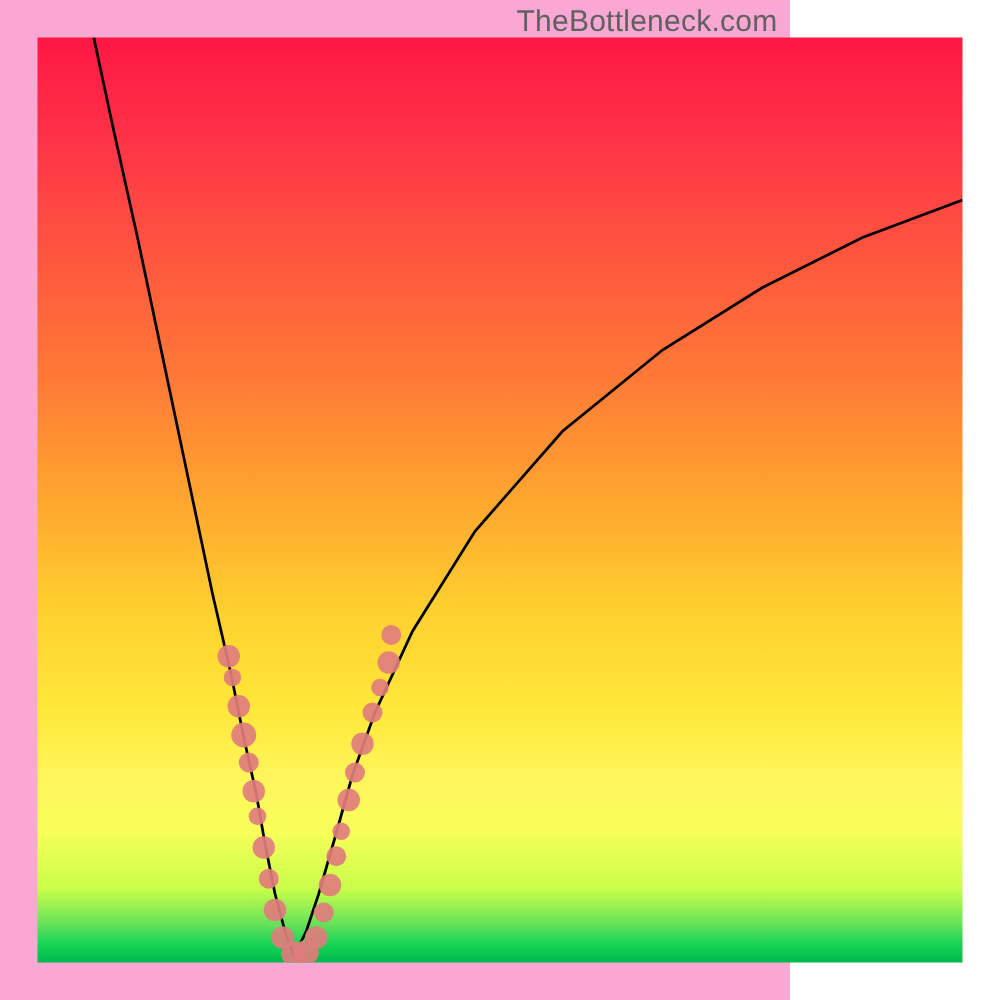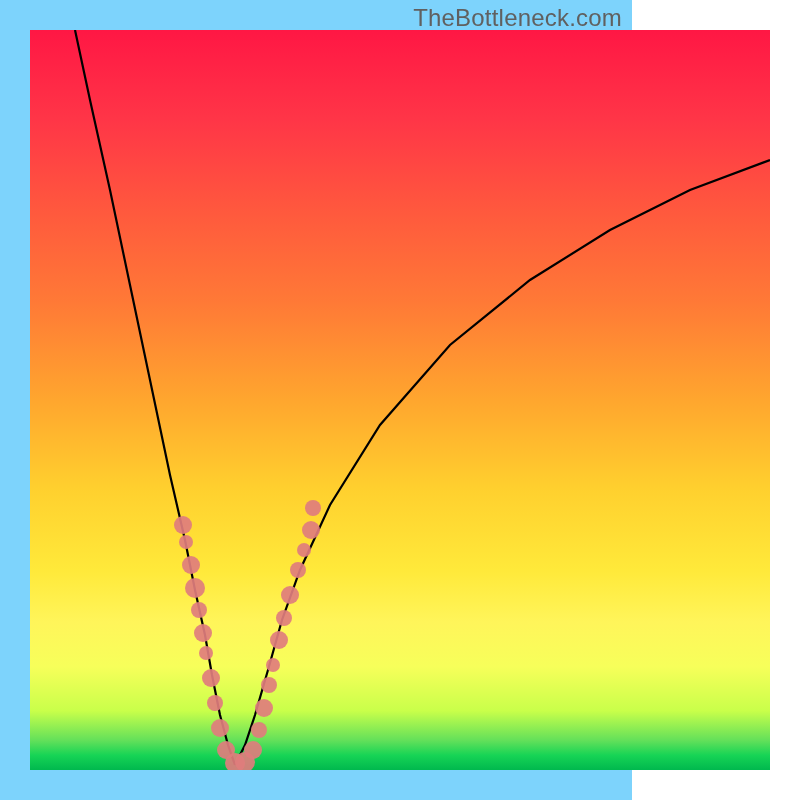--- a/index.html
+++ b/index.html
@@ -7,21 +7,21 @@
     padding: 0;
     width: 800px;
     height: 800px;
     overflow: hidden;
     font-family: Arial, Helvetica, sans-serif;
   }
   .frame {
     position: relative;
     width: 632px;
     height: 800px;
-    background: #7dd3fc;
+    background: #f9a8d4;
   }
   .watermark {
     position: absolute;
     top: 4px;
     right: 10px;
     color: #606060;
     font-size: 24px;
     font-weight: 500;
     z-index: 10;
     letter-spacing: 0.2px;

